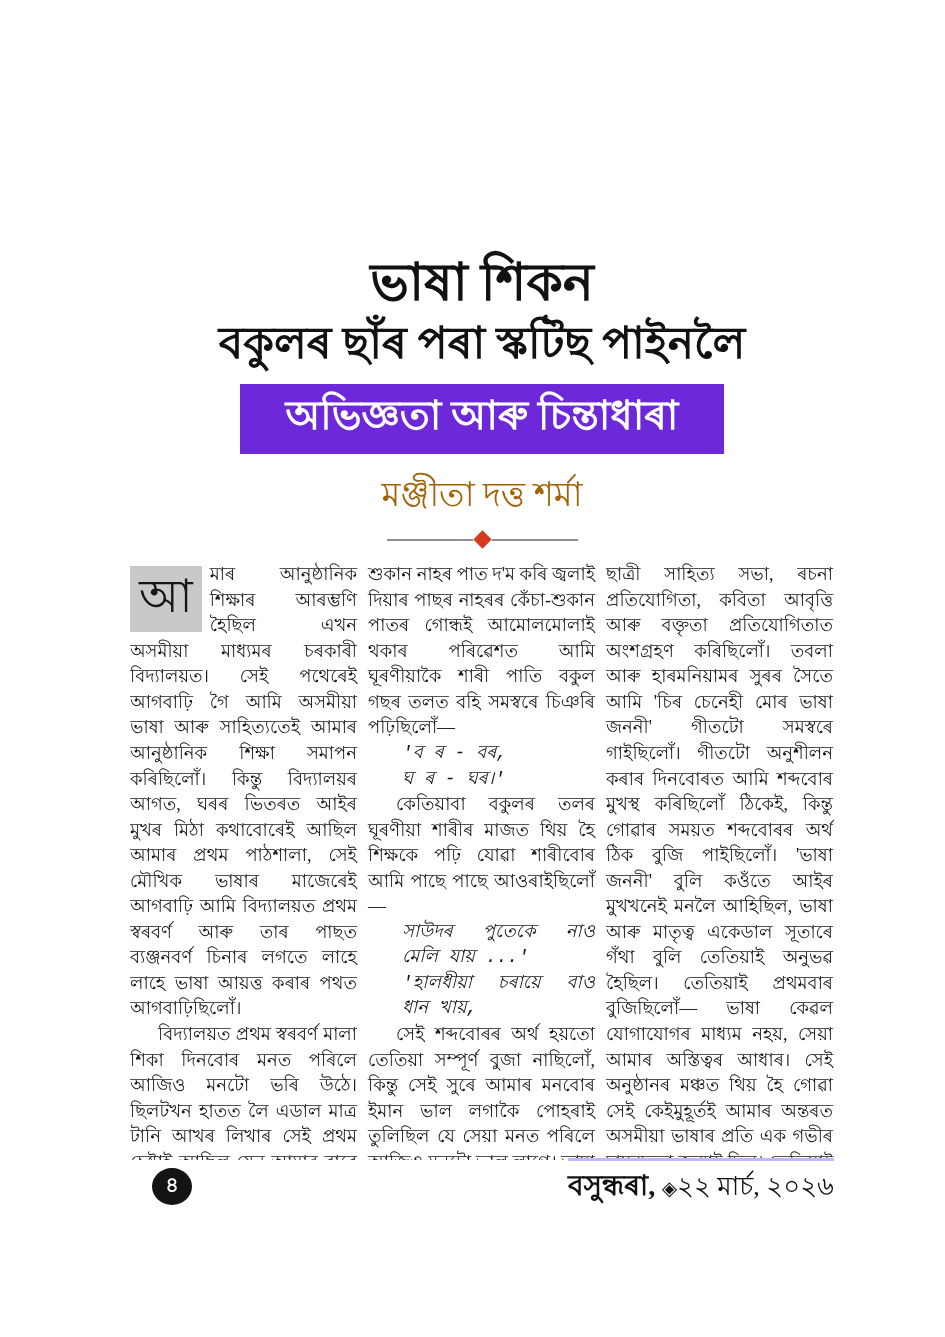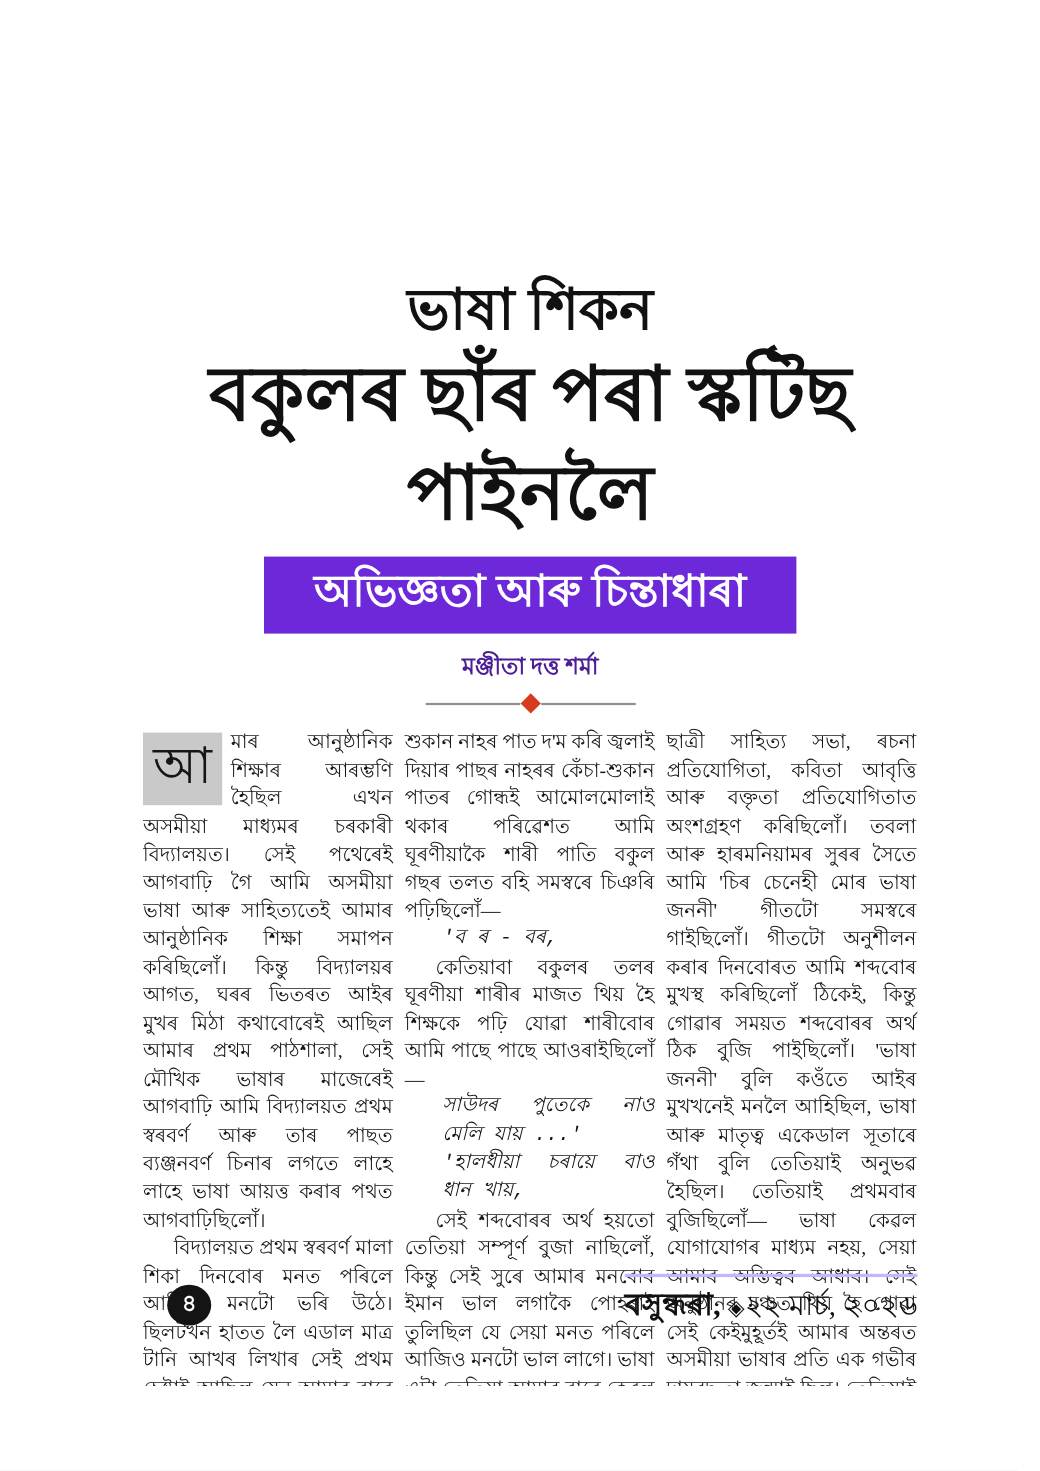--- a/index.html
+++ b/index.html
@@ -8,32 +8,32 @@
     width:945px;height:1337px;
     background:#ffffff;
     font-family:"Liberation Serif","DejaVu Serif",serif;
     color:#161616;
     overflow:hidden;
     margin:0 auto;
   }
   .content{position:absolute;left:130px;top:0;width:704px;}
   .title-block{margin-top:250px;text-align:center;font-weight:bold;color:#111;}
   .title-line1{font-size:52px;line-height:1.25;}
-  .title-line2{font-size:69px;line-height:1.3;}
+  .title-line2{font-size:44px;line-height:1.3;}
   .subtitle-wrap{text-align:center;margin-top:12px;}
   .subtitle{
     display:inline-block;
     background:#6d28d9;
     color:#ffffff;
     font-weight:bold;
     font-size:40px;
     line-height:1.0;
     padding:12px 46px 18px 46px;
   }
-  .author{text-align:center;font-weight:bold;font-size:21px;margin-top:14px;color:#4c1d95;}
+  .author{text-align:center;font-weight:normal;font-size:34px;margin-top:14px;color:#a16207;}
   .divider{display:flex;align-items:center;justify-content:center;margin-top:8px;}
   .divider .line{width:86px;height:2px;background:#8f8f8f;}
   .divider .diamond{width:13px;height:13px;background:#d63a1f;transform:rotate(45deg);margin:0 3px;}
   .columns{display:flex;gap:11px;margin-top:16px;height:598px;overflow:hidden;}
   .col{width:227px;font-size:18px;line-height:1.42;text-align:justify;}
   .col p{margin:0;text-indent:28px;}
   .col p.noindent{text-indent:0;}
   .dropcap{
     float:left;
     background:#c9c9c9;
@@ -84,20 +84,21 @@
 
       <div class="col">
         <p class="noindent"><span class="dropcap">আ</span><span>মাৰ আনুষ্ঠানিক শিক্ষাৰ আৰম্ভণি হৈছিল এখন অসমীয়া মাধ্যমৰ চৰকাৰী বিদ্যালয়ত। সেই পথেৰেই আগবাঢ়ি গৈ আমি অসমীয়া ভাষা আৰু সাহিত্যতেই আমাৰ আনুষ্ঠানিক শিক্ষা সমাপন কৰিছিলোঁ। কিন্তু বিদ্যালয়ৰ আগত, ঘৰৰ ভিতৰত আইৰ মুখৰ মিঠা কথাবোৰেই আছিল আমাৰ প্ৰথম পাঠশালা, সেই মৌখিক ভাষাৰ মাজেৰেই আগবাঢ়ি আমি বিদ্যালয়ত প্ৰথম স্বৰবৰ্ণ আৰু তাৰ পাছত ব্যঞ্জনবৰ্ণ চিনাৰ লগতে লাহে লাহে ভাষা আয়ত্ত কৰাৰ পথত আগবাঢ়িছিলোঁ।</span></p>
         <p>বিদ্যালয়ত প্ৰথম স্বৰবৰ্ণ মালা শিকা দিনবোৰ মনত পৰিলে আজিও মনটো ভৰি উঠে। ছিলটখন হাতত লৈ এডাল মাত্ৰ টানি আখৰ লিখাৰ সেই প্ৰথম চেষ্টাই আছিল যেন আমাৰ বাবে নতুন এক জগতৰ দুৱাৰ মুকলি হোৱাৰ সোণালী মুহূৰ্ত।</p>
 
       </div>
 
       <div class="col">
         <p class="noindent">শুকান নাহৰ পাত দ'ম কৰি জ্বলাই দিয়াৰ পাছৰ নাহৰৰ কেঁচা-শুকান পাতৰ গোন্ধই আমোলমোলাই থকাৰ পৰিৱেশত আমি ঘূৰণীয়াকৈ শাৰী পাতি বকুল গছৰ তলত বহি সমস্বৰে চিঞৰি পঢ়িছিলোঁ—</p>
         <div class="verse">'ব ৰ - বৰ,</div>
+        <div class="verse">ঘ ৰ - ঘৰ।'</div>
         <p>কেতিয়াবা বকুলৰ তলৰ ঘূৰণীয়া শাৰীৰ মাজত থিয় হৈ শিক্ষকে পঢ়ি যোৱা শাৰীবোৰ আমি পাছে পাছে আওৰাইছিলোঁ—</p>
         <div class="verse">সাউদৰ পুতেকে নাও মেলি যায় ...'</div>
         <div class="verse">'হালধীয়া চৰায়ে বাও ধান খায়,</div>
         <p>সেই শব্দবোৰৰ অৰ্থ হয়তো তেতিয়া সম্পূৰ্ণ বুজা নাছিলোঁ, কিন্তু সেই সুৰে আমাৰ মনবোৰ ইমান ভাল লগাকৈ পোহৰাই তুলিছিল যে সেয়া মনত পৰিলে আজিও মনটো ভাল লাগে। ভাষা এটা তেতিয়া আমাৰ বাবে কেৱল পাঠ্য নাছিল, সেয়া আছিল নতুনকৈ কিবা এটা শিকাৰ আনন্দ, আছিল গৌৰৱ, আমাৰ কণমানি মনবোৰক এখন নতুন পৃথিৱীলৈ দুৱাৰ মুকলি কৰি বাট দেখুওৱা জোনাকীৰ পোহৰৰ দৰে। এনেকৈয়ে এই পৰিৱেশৰ মাজেৰে আমাৰ আইৰ মুখৰ ভাষাটো শিকিছিলোঁ।</p>
 
       </div>
 
       <div class="col">
         <p class="noindent">ছাত্ৰী সাহিত্য সভা, ৰচনা প্ৰতিযোগিতা, কবিতা আবৃত্তি আৰু বক্তৃতা প্ৰতিযোগিতাত অংশগ্ৰহণ কৰিছিলোঁ। তবলা আৰু হাৰমনিয়ামৰ সুৰৰ সৈতে আমি 'চিৰ চেনেহী মোৰ ভাষা জননী' গীতটো সমস্বৰে গাইছিলোঁ। গীতটো অনুশীলন কৰাৰ দিনবোৰত আমি শব্দবোৰ মুখস্থ কৰিছিলোঁ ঠিকেই, কিন্তু গোৱাৰ সময়ত শব্দবোৰৰ অৰ্থ ঠিক বুজি পাইছিলোঁ। 'ভাষা জননী' বুলি কওঁতে আইৰ মুখখনেই মনলৈ আহিছিল, ভাষা আৰু মাতৃত্ব একেডাল সূতাৰে গঁথা বুলি তেতিয়াই অনুভৱ হৈছিল। তেতিয়াই প্ৰথমবাৰ বুজিছিলোঁ— ভাষা কেৱল যোগাযোগৰ মাধ্যম নহয়, সেয়া আমাৰ অস্তিত্বৰ আধাৰ। সেই অনুষ্ঠানৰ মঞ্চত থিয় হৈ গোৱা সেই কেইমুহূৰ্তই আমাৰ অন্তৰত অসমীয়া ভাষাৰ প্ৰতি এক গভীৰ দায়বদ্ধতা জন্মাই ছিল। তেতিয়াই নিজকে নিজে কৈছিলোঁ— যিমানেই দূৰলৈ যাওঁ কিয়, যিমানেই নতুন পথ চিনি নাপাওঁ কিয়, মোৰ ভাষা মোৰ সৈতে সদায় থাকিব। মোৰ শিকনি, মোৰ চিন্তা, মোৰ অনুভৱৰ মূল সুৰ হ'ব এই 'চিৰচেনেহী ভাষা জননী।' মোৰ অসমীয়া ভাষা।</p>
 

